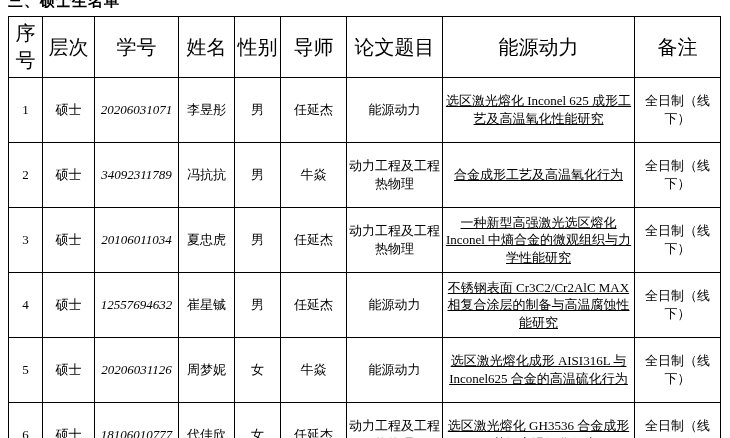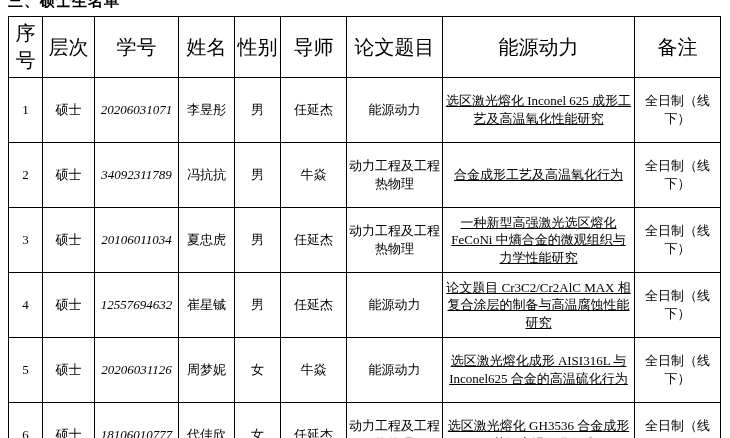--- a/index.html
+++ b/index.html
@@ -145,32 +145,32 @@
         <td class="cell-note">全日制（线下）</td>
       </tr>
       <tr>
         <td>3</td>
         <td>硕士</td>
         <td class="cell-sid">20106011034</td>
         <td>夏忠虎</td>
         <td>男</td>
         <td>任延杰</td>
         <td class="cell-major">动力工程及工程热物理</td>
-        <td class="cell-title">一种新型高强激光选区熔化 FeCoNi 中熵合金的微观组织与力学性能研究</td>
+        <td class="cell-title">一种新型高强激光选区熔化 Inconel 中熵合金的微观组织与力学性能研究</td>
         <td class="cell-note">全日制（线下）</td>
       </tr>
       <tr>
         <td>4</td>
         <td>硕士</td>
         <td class="cell-sid">12557694632</td>
         <td>崔星铖</td>
         <td>男</td>
         <td>任延杰</td>
         <td class="cell-major">能源动力</td>
-        <td class="cell-title">论文题目 Cr3C2/Cr2AlC MAX 相复合涂层的制备与高温腐蚀性能研究</td>
+        <td class="cell-title">不锈钢表面 Cr3C2/Cr2AlC MAX 相复合涂层的制备与高温腐蚀性能研究</td>
         <td class="cell-note">全日制（线下）</td>
       </tr>
       <tr>
         <td>5</td>
         <td>硕士</td>
         <td class="cell-sid">20206031126</td>
         <td>周梦妮</td>
         <td>女</td>
         <td>牛焱</td>
         <td class="cell-major">能源动力</td>

